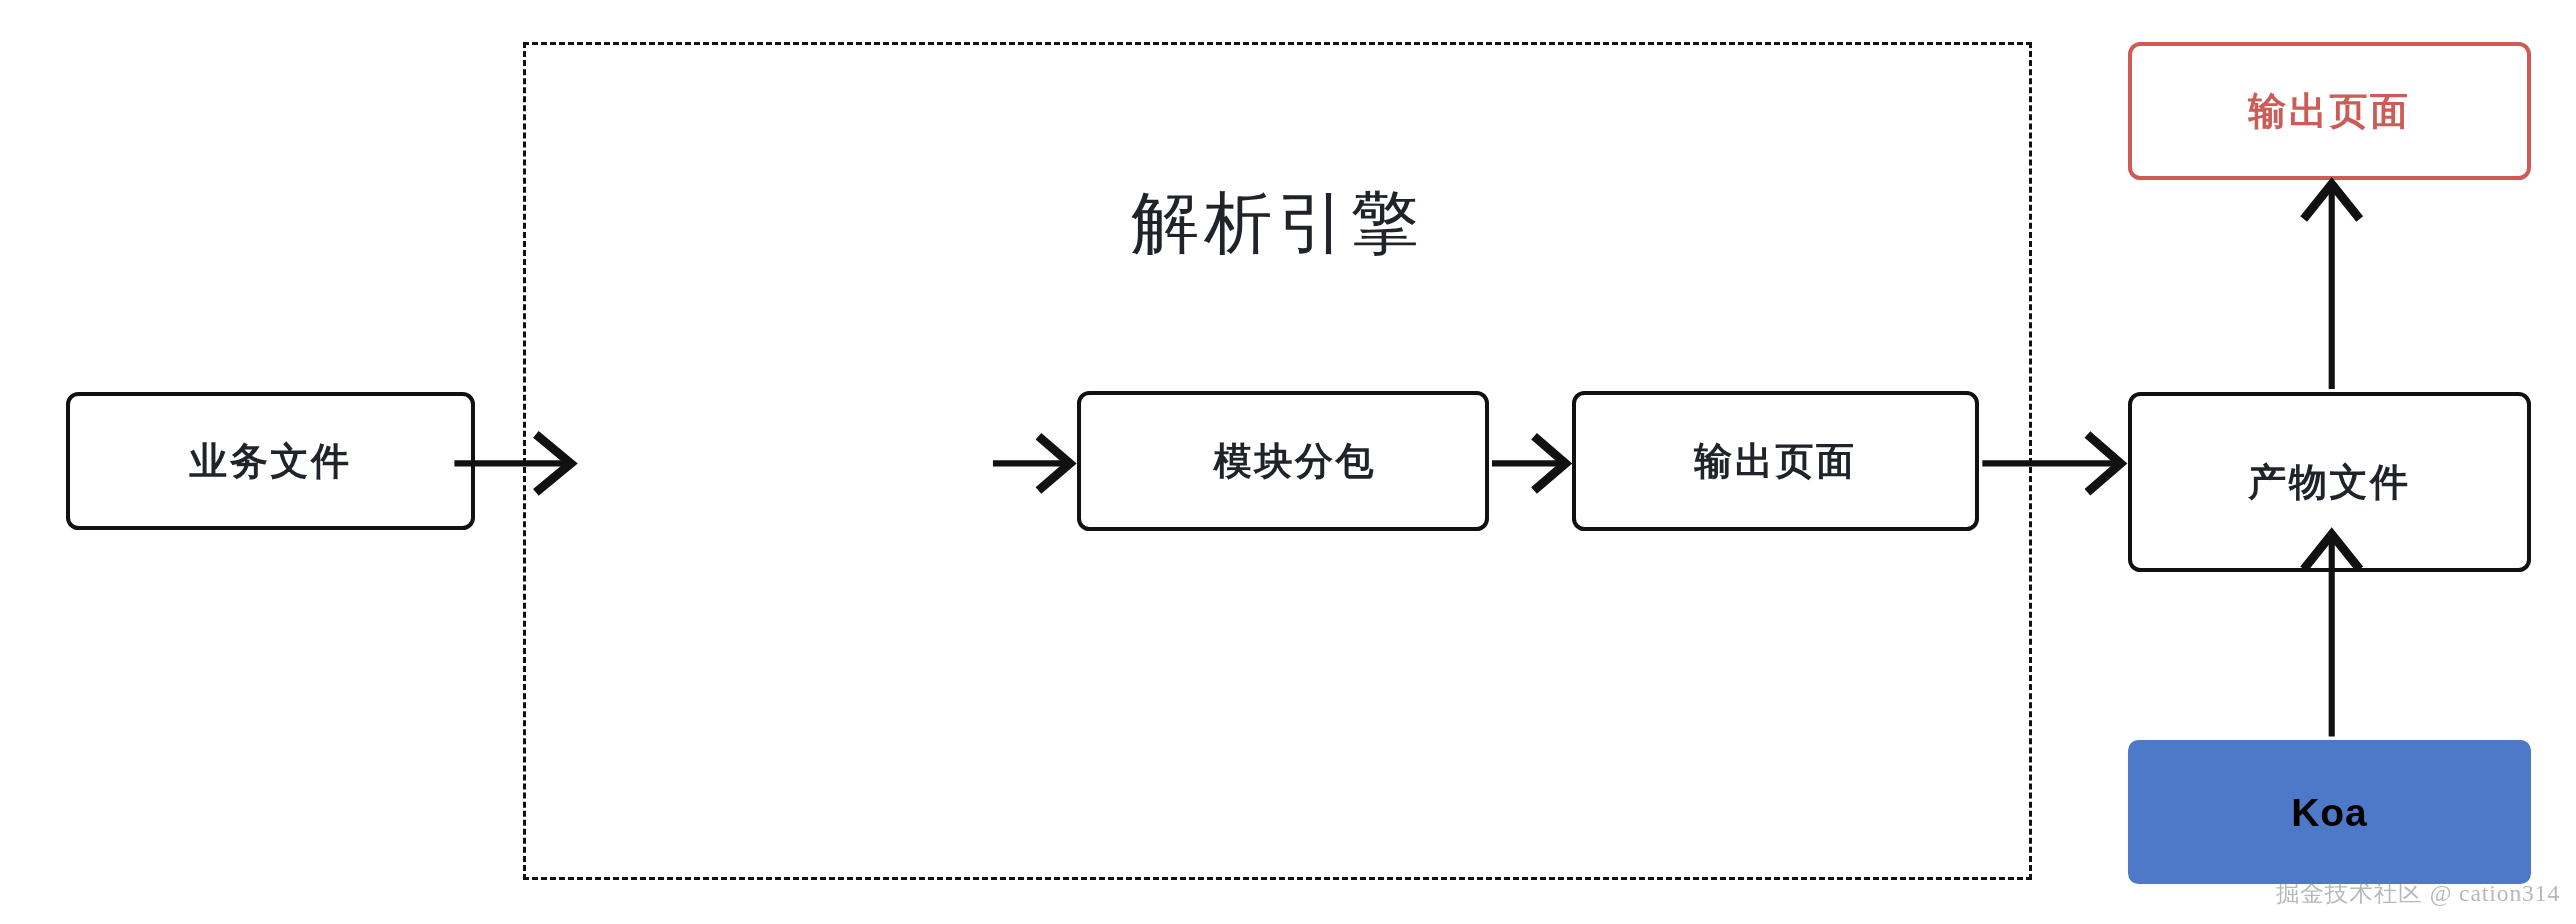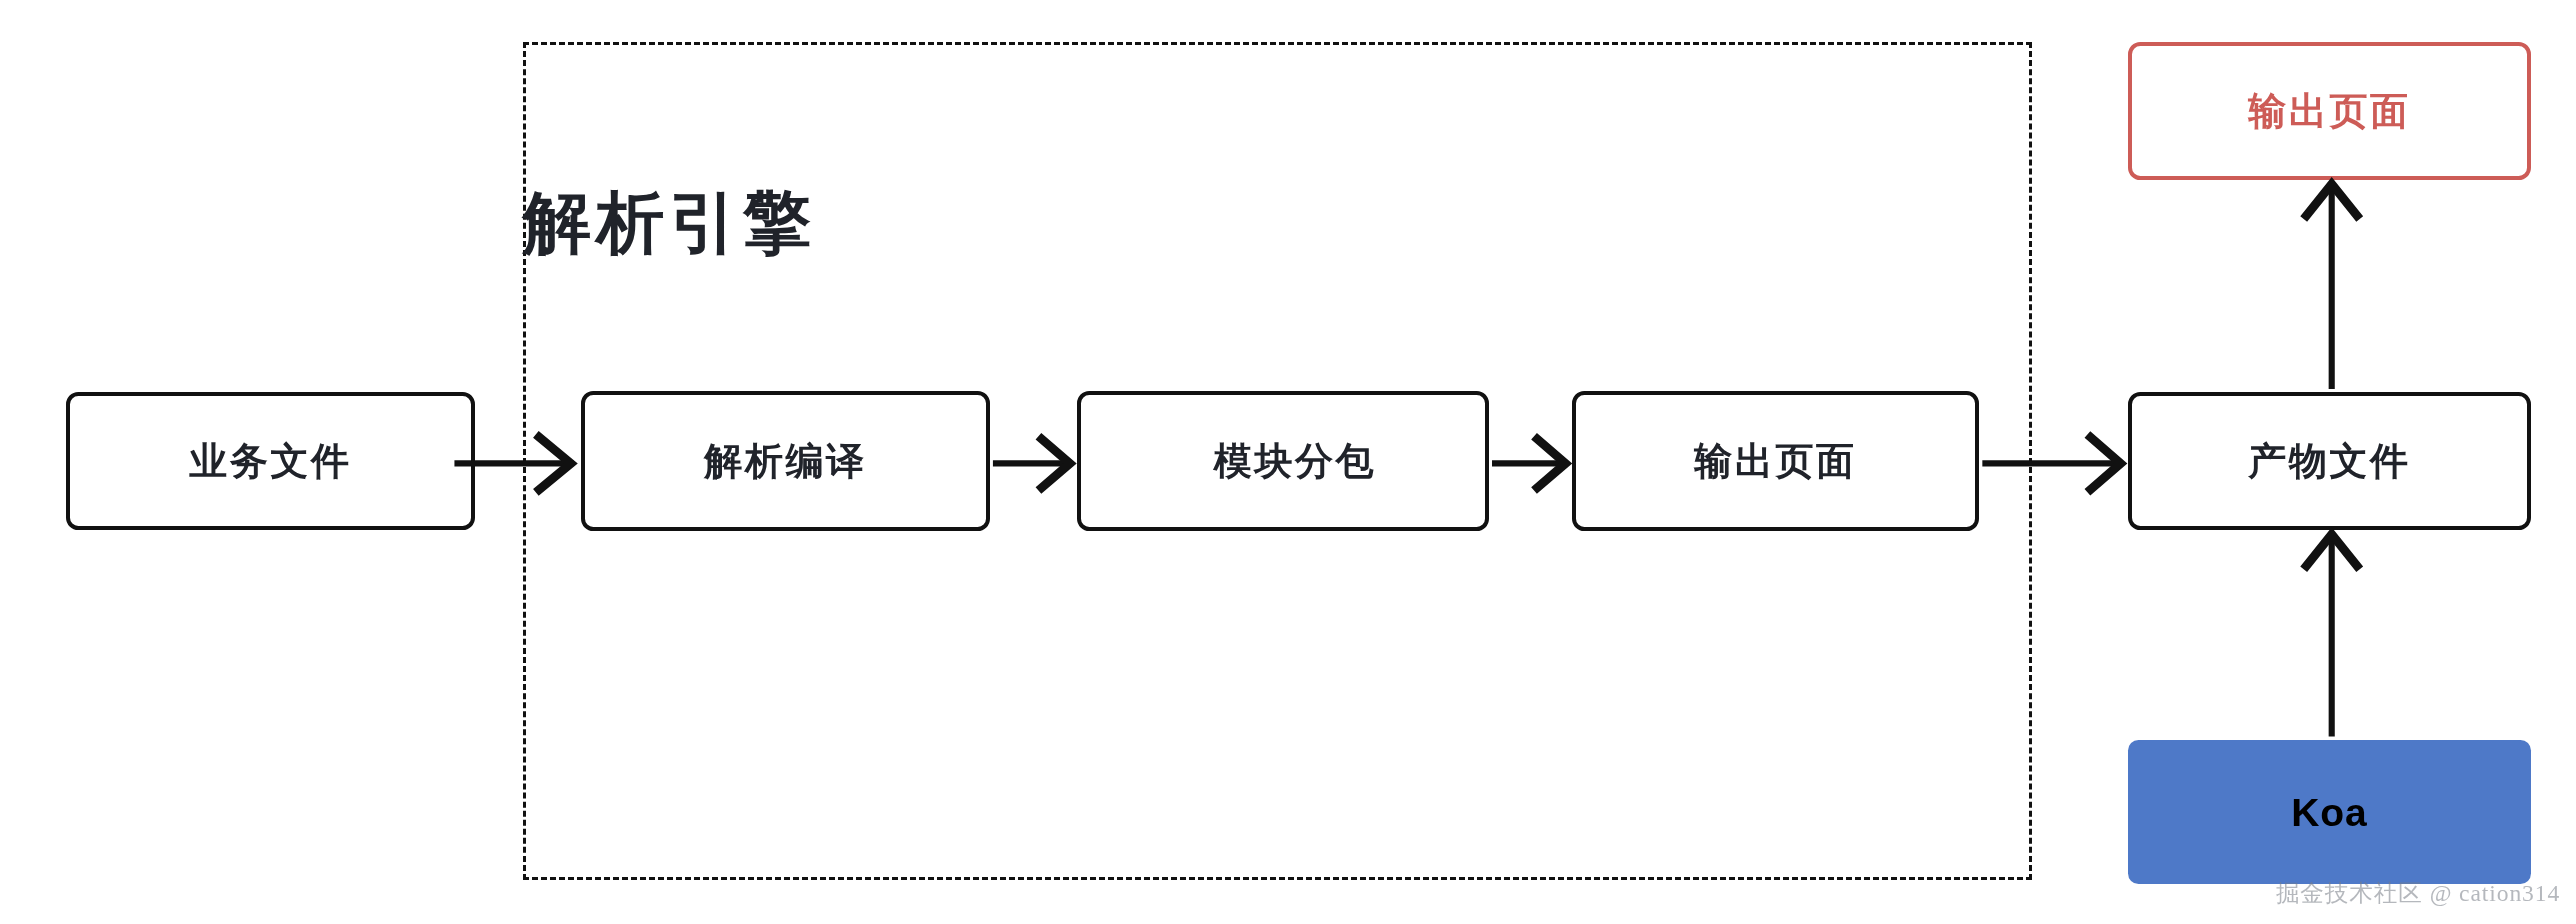--- a/index.html
+++ b/index.html
@@ -38,21 +38,21 @@
     display: block;
     font-weight: 700;
     letter-spacing: 2.6px;
   }
 
   
   #node-source   { left: 42px;   top: 392px; width: 409px; height: 138px; margin-left: 24px; }
   #node-parse    { left: 581px;  top: 391px; width: 409px; height: 140px; }
   #node-chunk    { left: 1077px; top: 391px; width: 412px; height: 140px; padding-left: 24px; }
   #node-minify   { left: 1572px; top: 391px; width: 407px; height: 140px; }
-  #node-artifact { left: 2128px; top: 392px; width: 403px; height: 138px; }
+  #node-artifact { left: 2128px; top: 392px; width: 403px; height: 180px; }
 
   #node-source .node-label,
   #node-parse .node-label,
   #node-chunk .node-label,
   #node-minify .node-label,
   #node-artifact .node-label { font-size: 38px; }
 
   
   #node-output {
     left: 2128px; top: 42px; width: 403px; height: 138px;
@@ -80,23 +80,23 @@
     left: 523px; top: 42px;
     width: 1509px; height: 838px;
     border: 3.5px dashed #111111;
     background: transparent;
     z-index: 1;
   }
   #engine-title {
     position: absolute;
     left: 523px; top: 188px;
     width: 1509px;
-    text-align: left;
+    text-align: center;
     font-size: 68px;
-    font-weight: 700;
+    font-weight: 400;
     letter-spacing: 5.3px;
     color: #20232a;
     z-index: 2;
     line-height: 1;
   }
 
   
   #connectors {
     position: absolute;
     left: 0; top: 0;
@@ -146,23 +146,20 @@
 
       <line x1="2663" y1="841" x2="2663" y2="612"></line>
       <polyline points="2631,650 2663,610 2695,650" stroke-width="10"></polyline>
     </g>
   </svg>
 
   <div class="node" id="node-source">
     <span class="node-label">业务文件</span>
   </div>
 
-  <div class="node" id="node-parse">
-    <span class="node-label">解析编译</span>
-  </div>
 
   <div class="node" id="node-chunk">
     <span class="node-label">模块分包</span>
   </div>
 
   <div class="node" id="node-minify">
     <span class="node-label">输出页面</span>
   </div>
 
   <div class="node" id="node-artifact">

